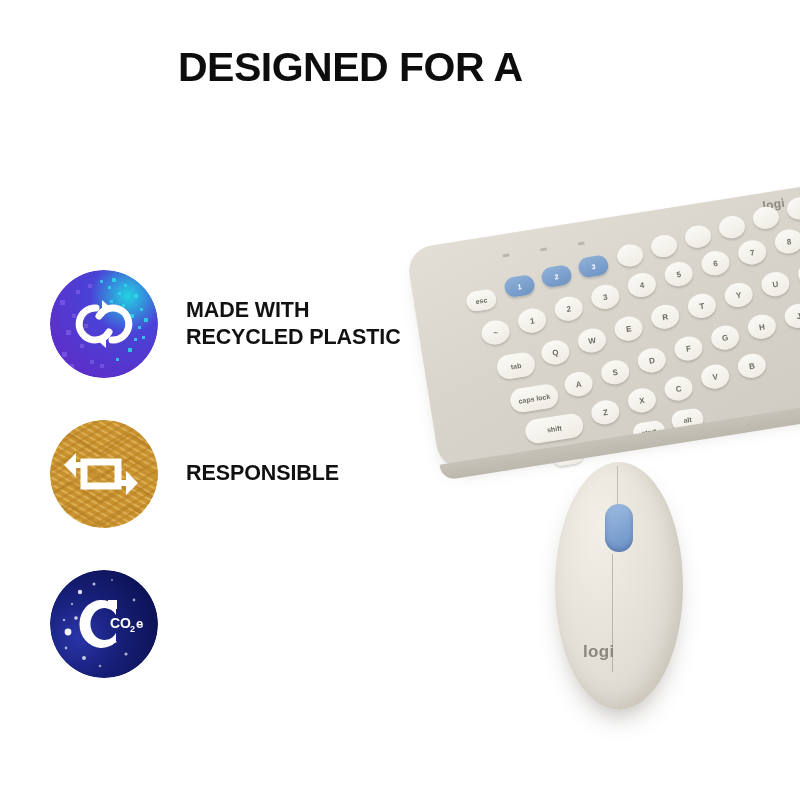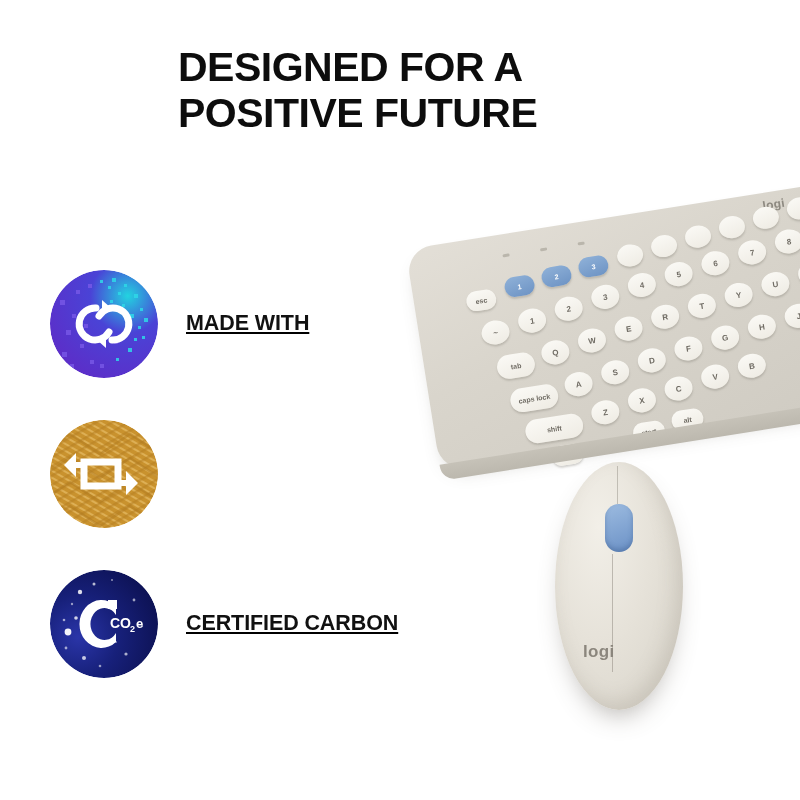--- a/index.html
+++ b/index.html
@@ -15,21 +15,21 @@
   
   .headline {
     position:absolute; left:178px; top:45px; width:560px;
     font-size:41px; font-weight:700; line-height:1.12;
     letter-spacing:-0.5px; color:#0d0d0d; text-transform:uppercase;
   }
   .headline .ln { display:block; white-space:nowrap; }
 
   
   .features { position:absolute; left:50px; top:268px; width:400px; }
-  .feature { display:flex; align-items:center; height:112px; margin-bottom:38px;text-decoration:underline; }
+  .feature { display:flex; align-items:center; height:112px; margin-bottom:38px; }
   .badge {
     width:108px; height:108px; border-radius:50%;
     flex:0 0 108px; position:relative; overflow:hidden;
   }
   .badge svg { position:absolute; left:0; top:0; width:100%; height:100%; }
   .feature-label {
     margin-left:28px; font-size:21.5px; font-weight:700;
     line-height:1.26; color:#111; letter-spacing:-0.1px;
     text-transform:uppercase;
   }
@@ -97,21 +97,20 @@
     color:#8b867d; font-weight:600; letter-spacing:.3px;
   }
 </style>
 </head>
 <body>
 
 <div id="stage">
 
   <div class="headline">
     <span class="ln">DESIGNED FOR A</span>
-    <span class="ln">POSITIVE FUTURE</span>
   </div>
 
   <div class="features">
 
     <div class="feature">
       <div class="badge">
         <svg viewBox="0 0 108 108" xmlns="http://www.w3.org/2000/svg">
           <defs>
             <radialGradient id="g1" cx="72%" cy="24%" r="82%">
               <stop offset="0%" stop-color="#22D3E0"></stop>
@@ -158,20 +157,21 @@
           <g fill="none" stroke="#ffffff" stroke-width="7" stroke-linecap="round">
             <path d="M46 38 a16 16 0 1 0 13 24"></path>
             <path d="M62 70 a16 16 0 1 0 -13 -24"></path>
           </g>
           <path d="M52 30 l9 8 l-9 8 z" fill="#ffffff"></path>
           <path d="M56 78 l-9 -8 l9 -8 z" fill="#ffffff"></path>
         </svg>
       </div>
       <div class="feature-label">
         <span>MADE WITH</span>
+        <span>RECYCLED PLASTIC</span>
       </div>
     </div>
 
     <div class="feature">
       <div class="badge">
         <svg viewBox="0 0 108 108" xmlns="http://www.w3.org/2000/svg">
           <defs>
             <pattern id="corr" width="6" height="6" patternUnits="userSpaceOnUse" patternTransform="rotate(30)">
               <rect width="6" height="6" fill="#C9922E"></rect>
               <rect width="6" height="2" fill="#DDAF55"></rect>
@@ -195,20 +195,21 @@
             </g>
           </g>
           <g fill="none" stroke="#ffffff" stroke-width="7" stroke-linejoin="miter">
             <path d="M34 42 h34 v24 h-34 z"></path>
           </g>
           <path d="M34 42 h-8 v-9 l-12 12 l12 12 v-9 h8 z" fill="#ffffff"></path>
           <path d="M68 66 h8 v9 l12 -12 l-12 -12 v9 h-8 z" fill="#ffffff"></path>
         </svg>
       </div>
       <div class="feature-label">
+        <span>RESPONSIBLE</span>
       </div>
     </div>
 
     <div class="feature">
       <div class="badge">
         <svg viewBox="0 0 108 108" xmlns="http://www.w3.org/2000/svg">
           <defs>
             <radialGradient id="g3" cx="26%" cy="62%" r="78%">
               <stop offset="0%" stop-color="#2A35A8"></stop>
               <stop offset="48%" stop-color="#17207A"></stop>
@@ -233,21 +234,20 @@
             <circle cx="66" cy="72" r="1.1" opacity=".45"></circle>
           </g>
           <path d="M66 36 a22 24 0 1 0 0 36 l0 -9 a14 16 0 1 1 0 -18 z" fill="#ffffff"></path>
           <rect x="58" y="30" width="9" height="9" fill="#ffffff"></rect>
           <text x="60" y="58" font-family="Liberation Sans, sans-serif" font-size="14" font-weight="700" fill="#ffffff">CO</text>
           <text x="80" y="62" font-family="Liberation Sans, sans-serif" font-size="9" font-weight="700" fill="#ffffff">2</text>
           <text x="86" y="58" font-family="Liberation Sans, sans-serif" font-size="13" font-weight="700" fill="#ffffff">e</text>
         </svg>
       </div>
       <div class="feature-label">
-        <span>CERTIFIED CARBON</span>
       </div>
     </div>
 
   </div>
 
   <div class="product">
 
     <div class="kb-wrap">
       <div class="kb-body">
         <div class="kb-logo">logi</div>

